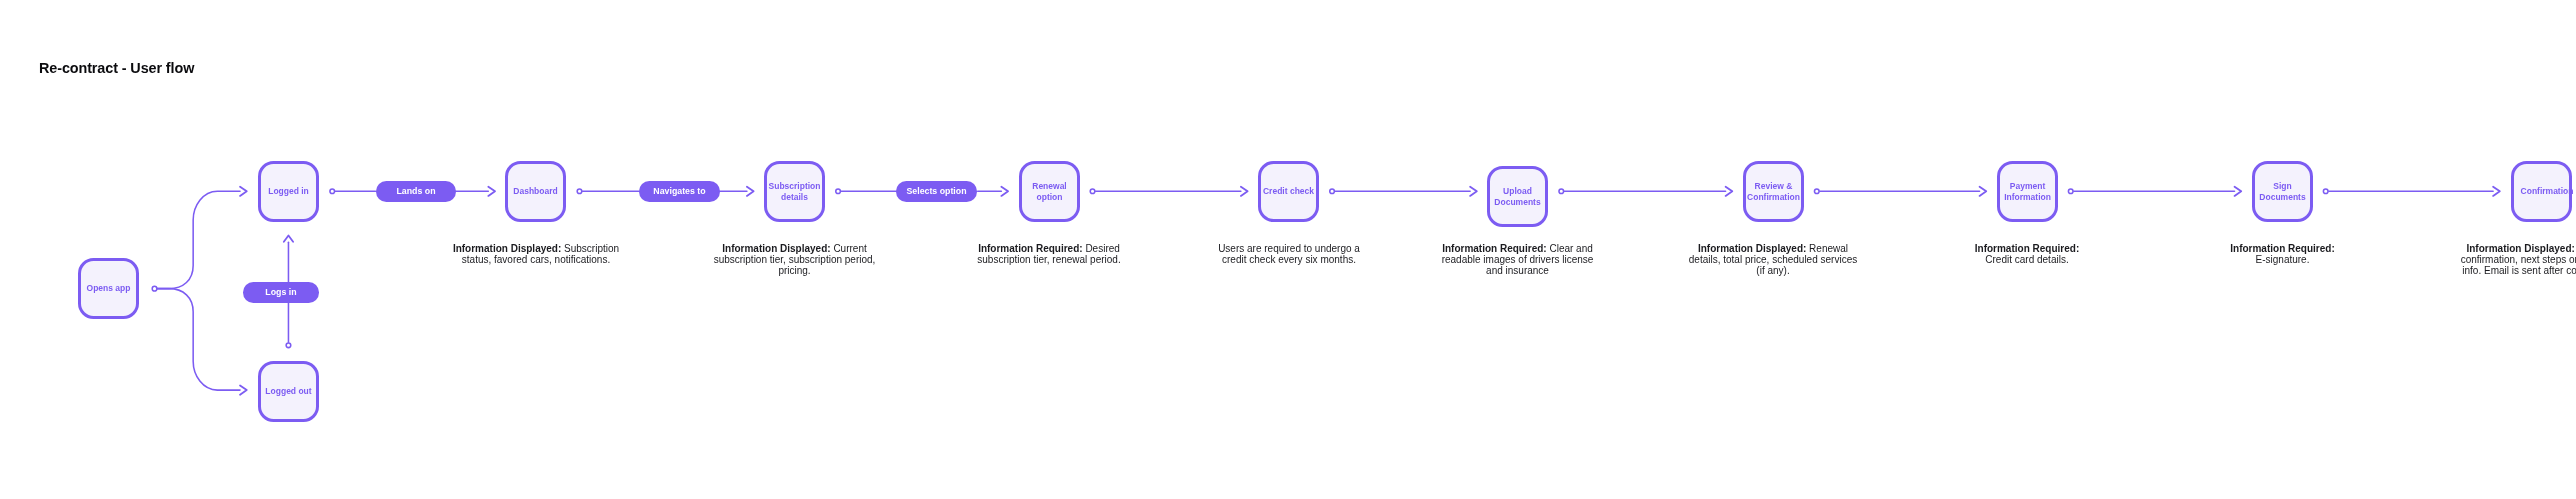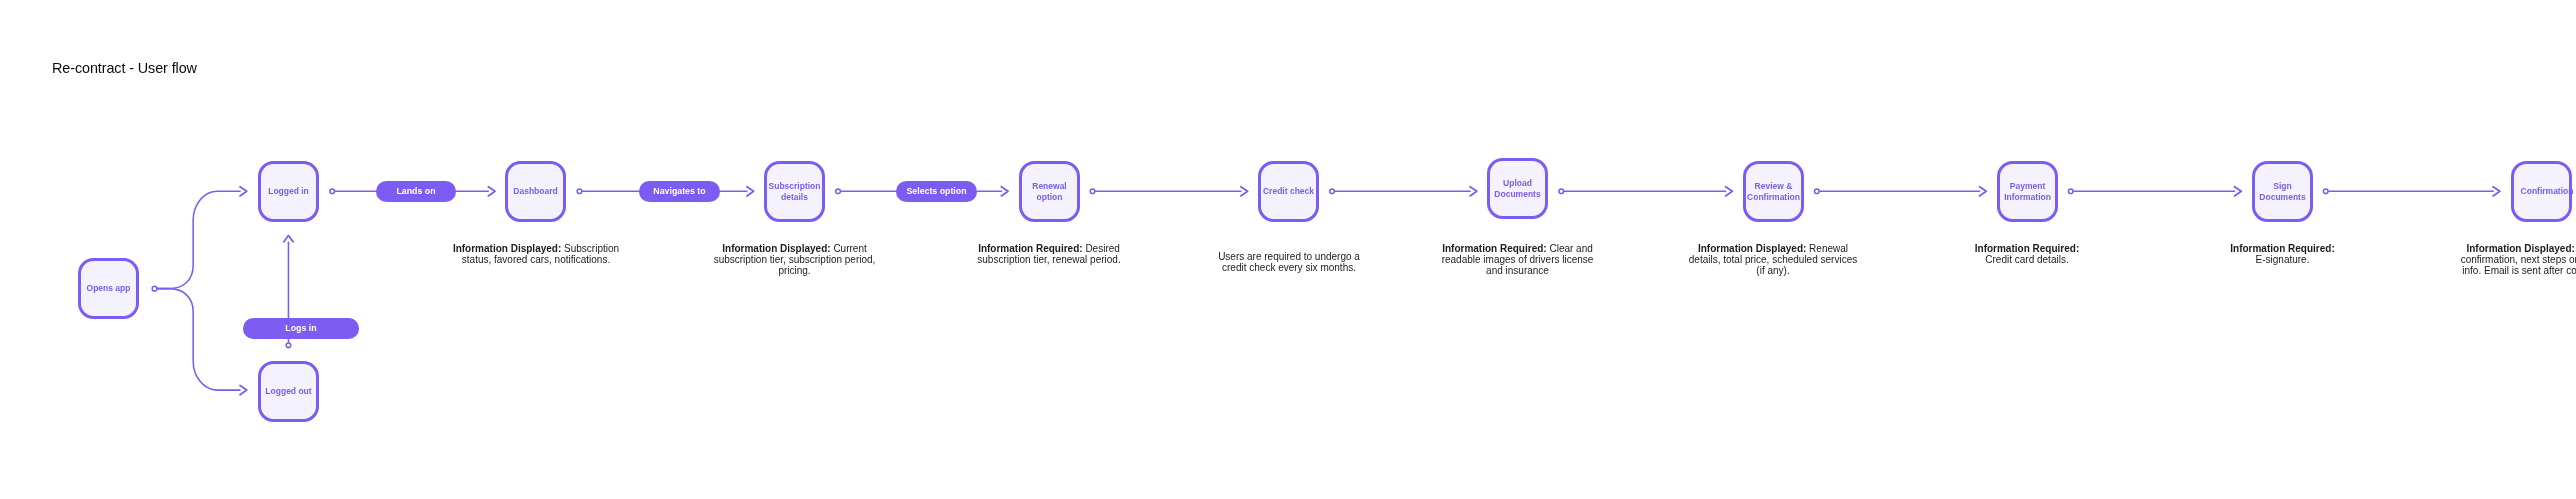--- a/index.html
+++ b/index.html
@@ -7,24 +7,24 @@
   body { font-family: "Liberation Sans", sans-serif; }
   .canvas {
     position: relative;
     width: 2728px;
     height: 500px;
     background: #ffffff;
     overflow: hidden;
   }
   .page-title {
     position: absolute;
-    left: 52px;
+    left: 39px;
     top: 60px;
     font-size: 14.4px;
-    font-weight: 400;
+    font-weight: 700;
     color: #0b0b0e;
     letter-spacing: -0.1px;
     white-space: nowrap;
   }
   .edges {
     position: absolute;
     left: 0; top: 0;
     width: 2728px;
     height: 500px;
   }
@@ -166,37 +166,37 @@
   </div>
   <div class="node" style="left:764px; top:161px;">
     <span>Subscription details</span>
   </div>
   <div class="node" style="left:1019px; top:161px;justify-content:center;">
     <span>Renewal option</span>
   </div>
   <div class="node" style="left:1258px; top:161px;">
     <span>Credit check</span>
   </div>
-  <div class="node" style="left:1487px; top:158px;">
+  <div class="node" style="left:1487px; top:166px;">
     <span>Upload Documents</span>
   </div>
   <div class="node" style="left:1743px; top:161px;">
     <span>Review &amp; Confirmation</span>
   </div>
   <div class="node" style="left:1997px; top:161px;">
     <span>Payment Information</span>
   </div>
   <div class="node" style="left:2252px; top:161px;">
     <span>Sign Documents</span>
   </div>
   <div class="node" style="left:2511px; top:161px;padding-left:12px;">
     <span>Confirmation</span>
   </div>
 
-  <div class="pill" style="left:243px; top:282px; width:116px;margin-top:36px;">
+  <div class="pill" style="left:243px; top:282px; width:76px;">
     <span>Logs in</span>
   </div>
   <div class="pill" style="left:376px; top:181px; width:80px;">
     <span>Lands on</span>
   </div>
   <div class="pill" style="left:639px; top:181px; width:81px;">
     <span>Navigates to</span>
   </div>
   <div class="pill" style="left:896px; top:181px; width:81px;">
     <span>Selects option</span>
@@ -207,21 +207,21 @@
     <span>Subscription status, favored cars, notifications.</span>
   </p>
   <p class="desc" style="left:703px; width:183px;">
     <b>Information Displayed:</b>
     <span>Current subscription tier, subscription period, pricing.</span>
   </p>
   <p class="desc" style="left:960px; width:178px;">
     <b>Information Required:</b>
     <span>Desired subscription tier, renewal period.</span>
   </p>
-  <p class="desc" style="left:1209px; width:160px;margin-top:8px;">
+  <p class="desc" style="left:1209px; width:160px;">
     <b></b>
     <span>Users are required to undergo a credit check every six months.</span>
   </p>
   <p class="desc" style="left:1434px; width:167px;">
     <b>Information Required:</b>
     <span>Clear and readable images of drivers license and insurance</span>
   </p>
   <p class="desc" style="left:1688px; width:170px;">
     <b>Information Displayed:</b>
     <span>Renewal details, total price, scheduled services (if any).</span>

